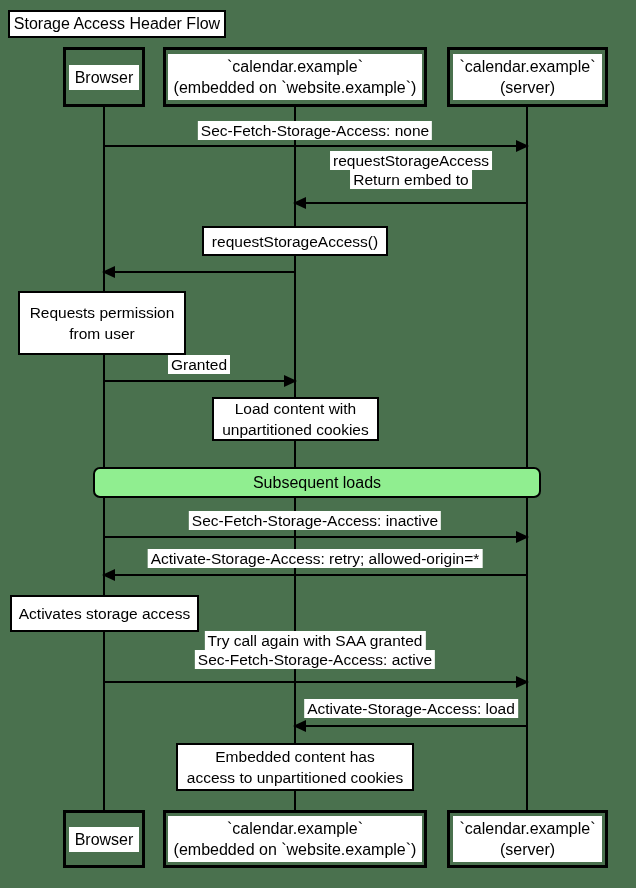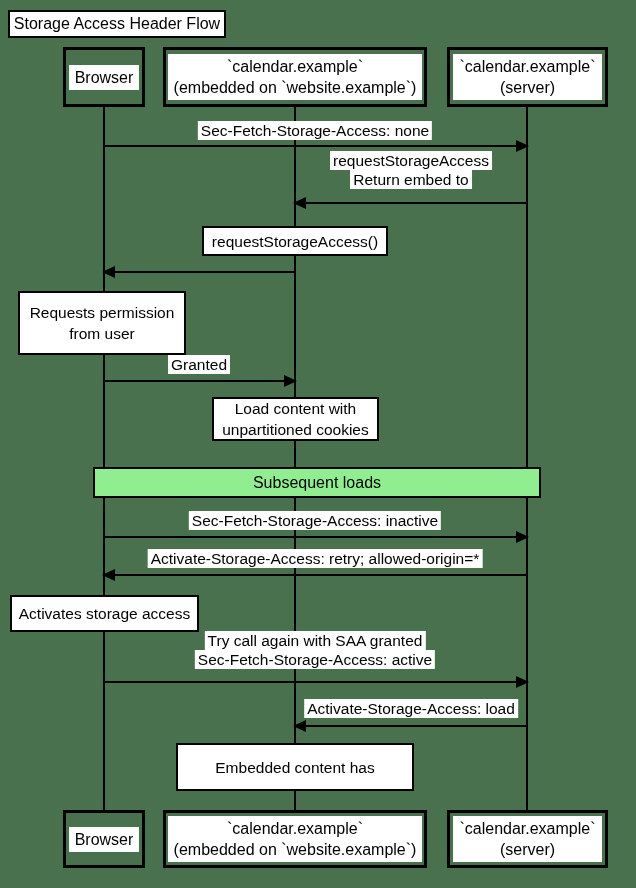--- a/index.html
+++ b/index.html
@@ -55,21 +55,21 @@
 <body>
 
 <div class="canvas" style="background: rgb(74, 113, 78);">
 
   <div class="lifeline" style="left:103px;"></div>
   <div class="lifeline" style="left:294px;"></div>
   <div class="lifeline" style="left:526px;"></div>
 
   <div class="title">Storage Access Header Flow</div>
 
-  <div class="band" style="background: rgb(144, 238, 144);">
+  <div class="band" style="background: rgb(144, 238, 144); border-radius: 7px;">
     <span>Subsequent loads</span>
   </div>
 
   <div class="arrow right" style="left:104px;top:145px;width:423px;"></div>
   <div class="arrow left" style="left:295px;top:202px;width:232px;"></div>
   <div class="arrow left" style="left:104px;top:271px;width:191px;"></div>
   <div class="arrow right" style="left:104px;top:380px;width:191px;"></div>
   <div class="arrow right" style="left:104px;top:536px;width:423px;"></div>
   <div class="arrow left" style="left:104px;top:574px;width:423px;"></div>
   <div class="arrow right" style="left:104px;top:681px;width:423px;"></div>
@@ -108,20 +108,21 @@
   </div>
   <div class="note" style="left:212px;top:397px;width:167px;height:44px;">
     <span>Load content with</span>
     <span>unpartitioned cookies</span>
   </div>
   <div class="note" style="left:10px;top:595px;width:189px;height:37px;">
     <span>Activates storage access</span>
   </div>
   <div class="note" style="left:176px;top:743px;width:238px;height:48px;">
     <span>Embedded content has</span>
+    <span>access to unpartitioned cookies</span>
   </div>
 
   <div class="pbox" style="left:63px;top:47px;width:82px;height:60px;">
     <div class="plabel">
       <span>Browser</span>
     </div>
   </div>
   <div class="pbox" style="left:163px;top:47px;width:264px;height:60px;">
     <div class="plabel">
       <span style="display:block;">`calendar.example`</span>

